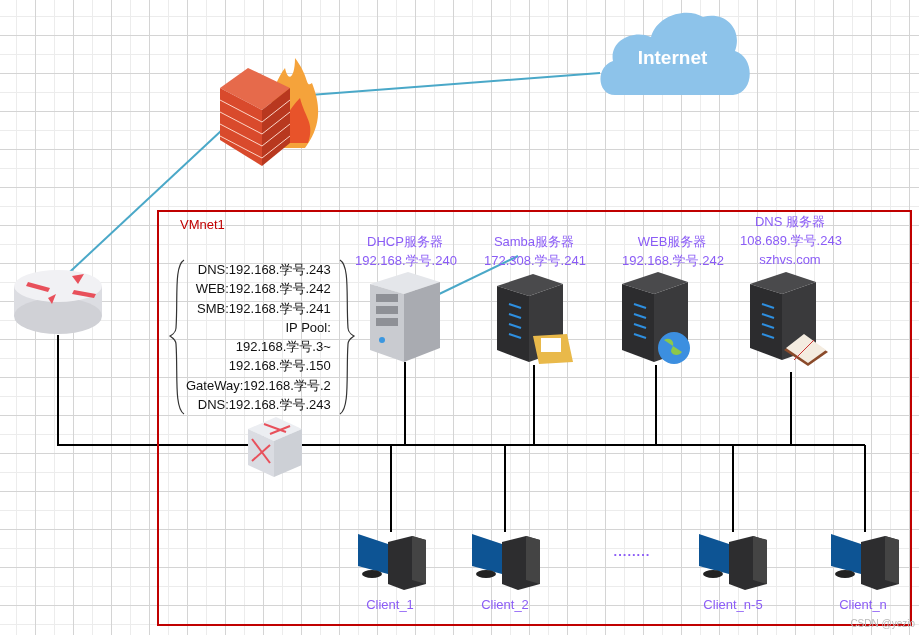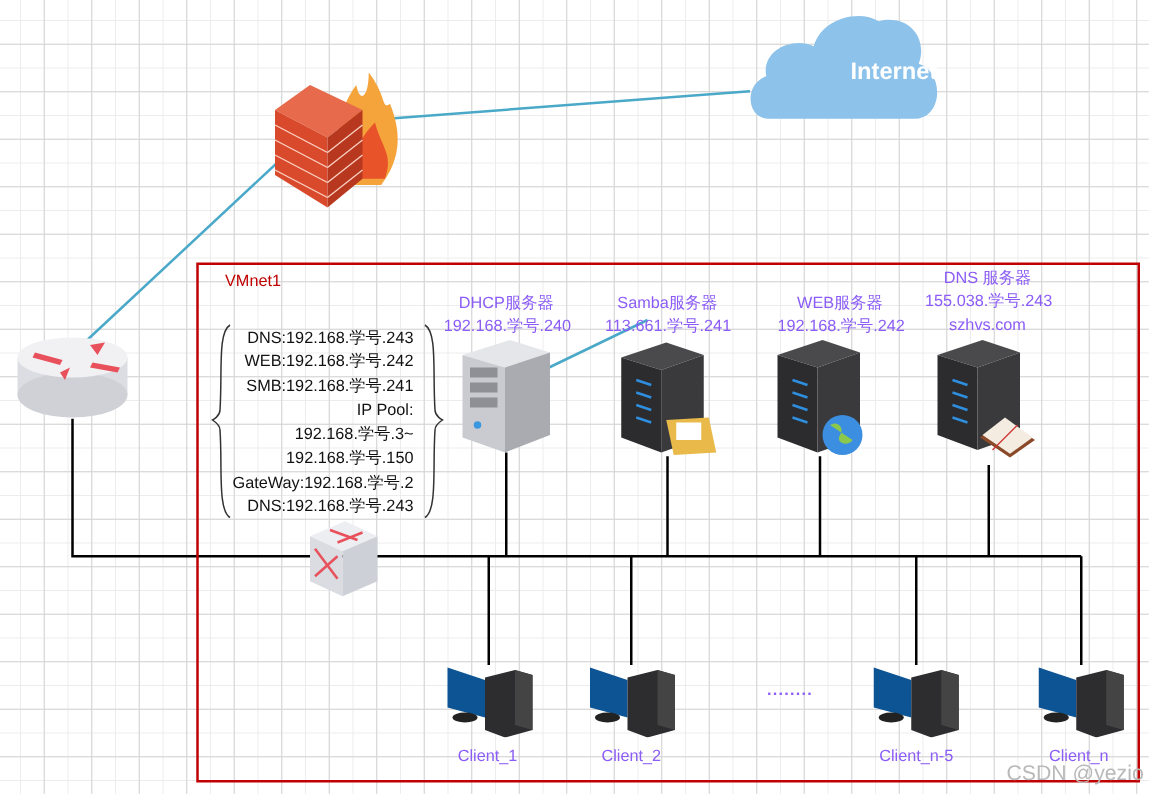--- a/index.html
+++ b/index.html
@@ -12,21 +12,21 @@
       linear-gradient(to right,#ececec 1px,transparent 1px),
       linear-gradient(to bottom,#ececec 1px,transparent 1px);
     background-size:38px 38px,38px 38px,19px 19px,19px 19px;
     background-position:-3px -3px,-3px -3px,-3px -3px,-3px -3px;}
   svg.wires{position:absolute;left:0;top:0;}
   .lbl{position:absolute;font-size:13px;color:#8b5cf6;text-align:center;white-space:nowrap;line-height:19px;}
   .vmnet{position:absolute;left:180px;top:217px;color:#c00000;font-size:13px;}
   .vmbox{position:absolute;left:157px;top:210px;width:755px;height:416px;border:2px solid #c00000;box-sizing:border-box;}
   .cfg{position:absolute;left:186px;top:260px;font-size:13px;line-height:19.3px;color:#111;text-align:right;}
   .icon{position:absolute;}
-  .wm{position:absolute;right:4px;bottom:6px;font-size:17px;color:#b9b9b9;}
+  .wm{position:absolute;right:4px;bottom:6px;font-size:10px;color:#b9b9b9;}
 </style>
 </head>
 <body>
 
 <div class="grid"></div>
 
 <svg class="wires" width="919" height="635">
 
   <line x1="59" y1="282" x2="222" y2="130" stroke="#4aa8c8" stroke-width="2"></line>
   <line x1="310" y1="95" x2="600" y2="73" stroke="#4aa8c8" stroke-width="2"></line>
@@ -44,21 +44,21 @@
     <line x1="865" y1="445" x2="865" y2="532"></line>
   </g>
 </svg>
 
 <div class="vmbox"></div>
 <div class="vmnet">VMnet1</div>
 
 <svg class="icon" style="left:595px;top:5px" width="158" height="95">
   <path d="M20,90 C2,90 0,62 18,56 C14,36 38,24 56,32 C62,10 92,2 108,12 C130,6 148,24 140,46 C160,52 160,88 138,90 Z" fill="#8dc3ea"></path>
 </svg>
-<div class="lbl" style="left:595px;top:48px;width:155px;color:#fff;font-weight:bold;font-size:19px;text-align:right;">Internet</div>
+<div class="lbl" style="left:595px;top:48px;width:155px;color:#fff;font-weight:bold;font-size:19px;">Internet</div>
 
 <svg class="icon" style="left:210px;top:28px" width="115" height="140">
   <path d="M70,120 C55,90 60,60 75,40 C78,55 85,50 85,30 C100,50 95,60 102,55 C112,80 110,100 95,120 Z" fill="#f5a33b"></path>
   <path d="M75,115 C70,95 80,80 90,70 C95,90 105,95 98,115 Z" fill="#e8532a"></path>
   <polygon points="10,60 38,40 80,60 52,82" fill="#e66a4b"></polygon>
   <polygon points="10,60 52,82 52,138 10,112" fill="#d94a2c"></polygon>
   <polygon points="52,82 80,60 80,115 52,138" fill="#b8381f"></polygon>
   <g stroke="#fbd3c5" stroke-width="1">
     <line x1="10" y1="72" x2="52" y2="94"></line>
       <line x1="10" y1="84" x2="52" y2="106"></line>
@@ -109,29 +109,29 @@
   <div>GateWay:192.168.学号.2</div>
   <div>DNS:192.168.学号.243</div>
 </div>
 
 <div class="lbl" style="left:355px;top:232px;width:100px">
   <div>DHCP服务器</div>
   <div>192.168.学号.240</div>
 </div>
 <div class="lbl" style="left:484px;top:232px;width:100px">
   <div>Samba服务器</div>
-  <div>113.661.学号.241</div>
+  <div>172.308.学号.241</div>
 </div>
 <div class="lbl" style="left:622px;top:232px;width:100px">
   <div>WEB服务器</div>
   <div>192.168.学号.242</div>
 </div>
 <div class="lbl" style="left:740px;top:212px;width:100px">
   <div>DNS 服务器</div>
-  <div>155.038.学号.243</div>
+  <div>108.689.学号.243</div>
   <div>szhvs.com</div>
 </div>
 
 <svg class="icon" style="left:368px;top:270px" width="75" height="95">
   <polygon points="2,14 40,2 72,12 36,24" fill="#e4e6ea"></polygon>
   <polygon points="2,14 36,24 36,92 2,80" fill="#c9cbd0"></polygon>
   <polygon points="36,24 72,12 72,78 36,92" fill="#a9abb1"></polygon>
   <rect x="8" y="24" width="22" height="8" fill="#8e9096"></rect>
   <rect x="8" y="36" width="22" height="8" fill="#8e9096"></rect>
   <rect x="8" y="48" width="22" height="8" fill="#8e9096"></rect>

